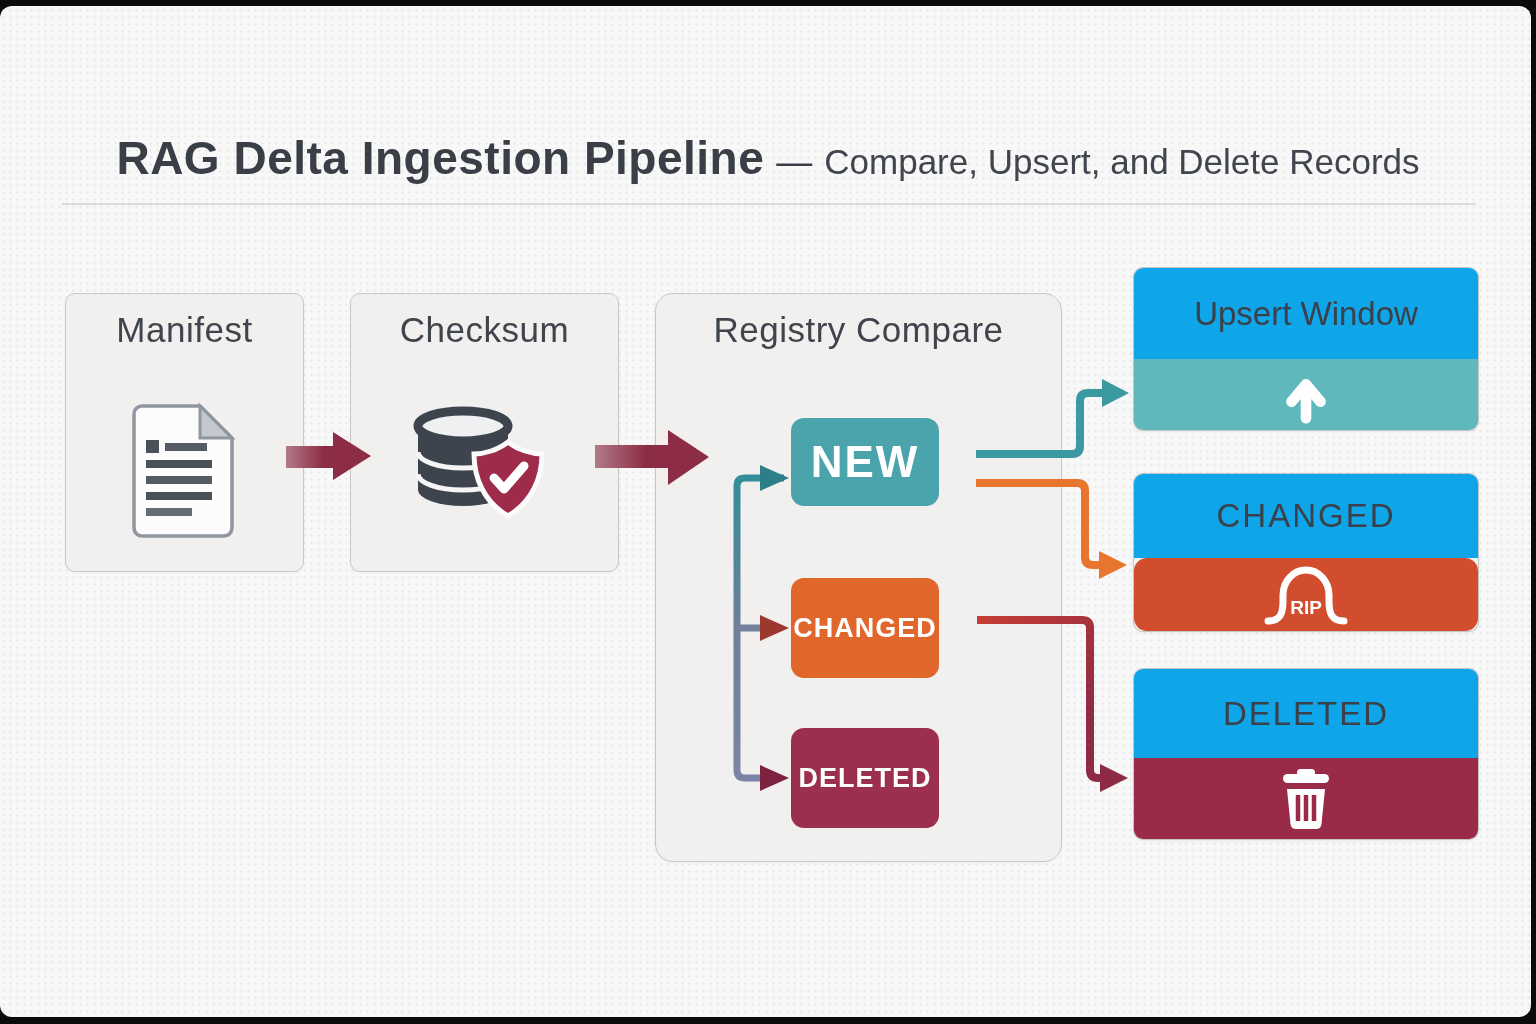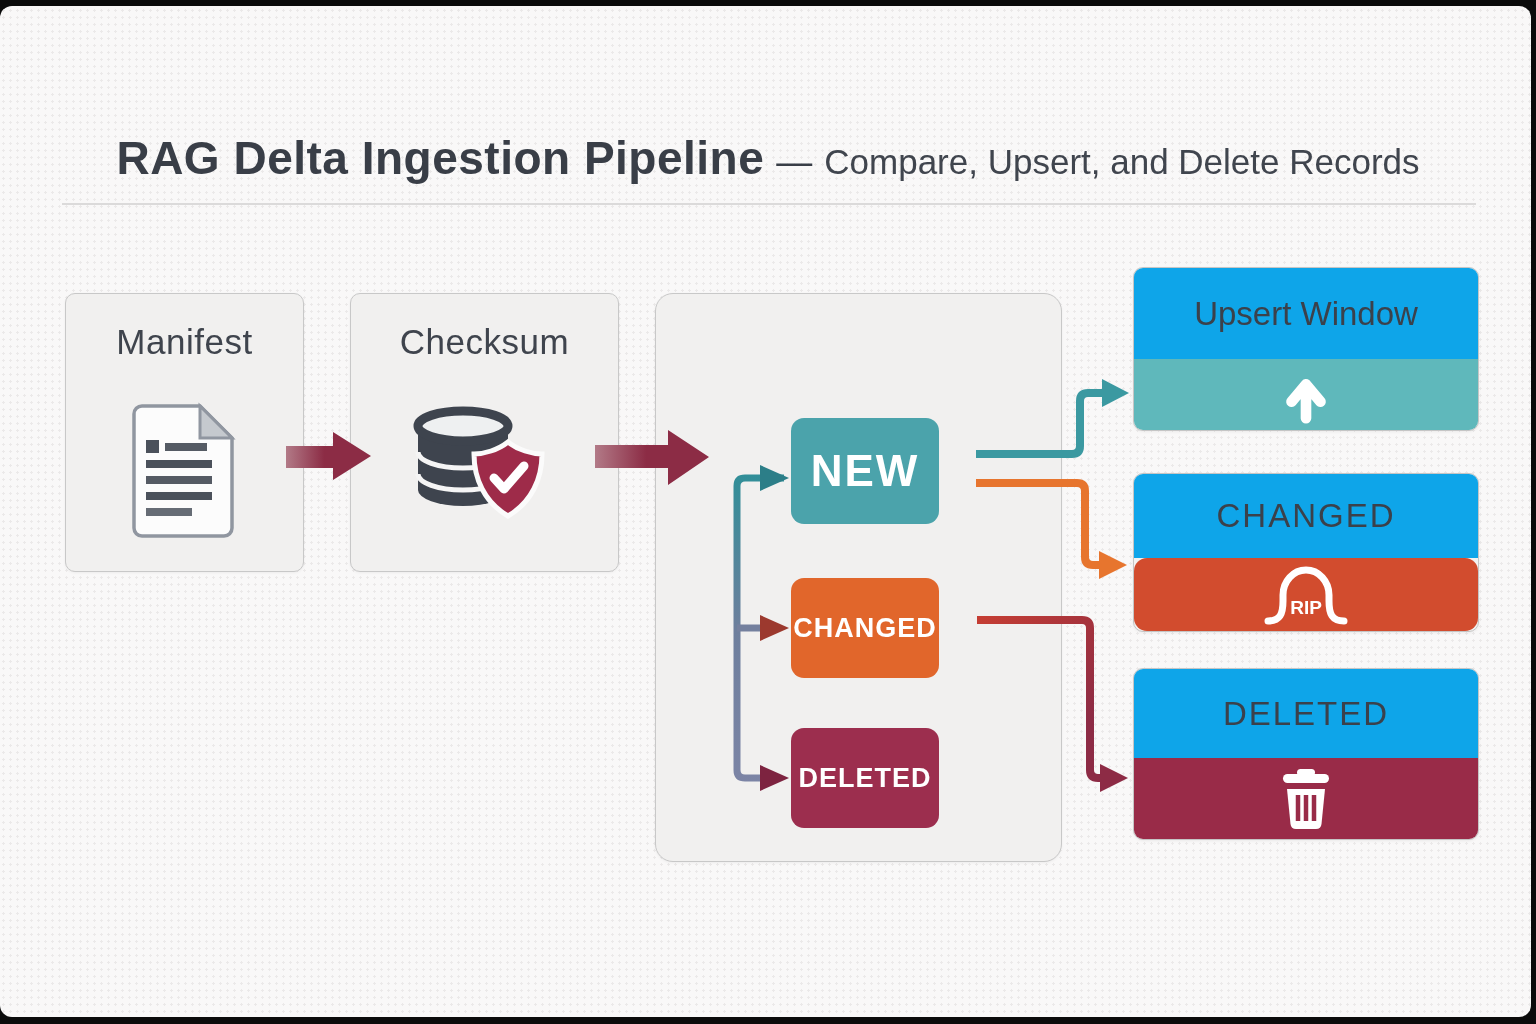--- a/index.html
+++ b/index.html
@@ -7,27 +7,27 @@
   .canvas{position:absolute;left:0;top:6px;right:5px;bottom:7px;background:#f9f8f8;border-radius:12px;overflow:hidden;}
   .content{position:absolute;left:0;top:-6px;width:1536px;height:1024px;
     background-image:radial-gradient(#ebe9e9 1px, transparent 1.3px);background-size:7px 7px;}
   .title-row{position:absolute;left:0;top:132px;width:1536px;text-align:center;color:#393e47;line-height:52px;white-space:nowrap;}
   .t-main{font-size:46px;font-weight:700;letter-spacing:.5px;}
   .t-dash{font-size:36px;font-weight:400;margin:0 12px;}
   .t-sub{font-size:35px;font-weight:400;color:#40454e;margin-top:11px;}
   .divider{position:absolute;left:62px;top:203px;width:1414px;height:2px;background:#dbdada;}
 
   .stage{position:absolute;background:#f1f0ef;border:1.6px solid #c8c8c8;border-radius:10px;box-shadow:0 1px 3px rgba(0,0,0,.05);}
-  .stage-label{display:block;text-align:center;margin-top:28px;font-size:35px;font-weight:400;color:#3f444d;letter-spacing:.5px;}
+  .stage-label{display:block;text-align:center;margin-top:16px;font-size:35px;font-weight:400;color:#3f444d;letter-spacing:.5px;}
   .st-manifest{left:65px;top:293px;width:237px;height:277px;}
   .st-checksum{left:350px;top:293px;width:267px;height:277px;}
   .st-registry{left:655px;top:293px;width:405px;height:567px;border-radius:18px;}
   .stage-icon{position:absolute;}
 
-  .chip{position:absolute;width:148px;height:106px;border-radius:13px;display:flex;align-items:center;justify-content:center;color:#fff;font-weight:700;}
+  .chip{position:absolute;width:148px;height:88px;border-radius:13px;display:flex;align-items:center;justify-content:center;color:#fff;font-weight:700;}
   .chip .tab{position:absolute;border-radius:7px;z-index:-1;}
   .chip .tab.l{left:-33px;top:50%;margin-top:-20px;width:44px;height:40px;}
   .chip .tab.r{right:-40px;top:50%;margin-top:-31px;width:52px;height:62px;border-radius:9px;}
   .chip-new{left:135px;top:124px;background:#4ba3ab;font-size:44px;letter-spacing:2px;}
   .chip-new .tab{background:#3f969e;}
   .chip-changed{left:135px;top:284px;height:100px;background:#e1662b;font-size:27px;letter-spacing:1px;}
   .chip-changed .tab{background:#d15b23;}
   .chip-deleted{left:135px;top:434px;height:100px;background:#9c2e4e;font-size:27px;letter-spacing:1px;}
   .chip-deleted .tab{background:#8d2845;}
 
@@ -77,20 +77,21 @@
       <path d="M12,22 V86 A45,16 0 0 0 102,86 V22 Z" fill="#3e444e"></path>
       <ellipse cx="57" cy="22" rx="45" ry="15" fill="#eef0f1" stroke="#3e444e" stroke-width="9"></ellipse>
       <path d="M12,48 A45,16 0 0 0 102,48" fill="none" stroke="#f5f5f5" stroke-width="5"></path>
       <path d="M12,70 A45,16 0 0 0 102,70" fill="none" stroke="#f5f5f5" stroke-width="5"></path>
       <path d="M102,38 C112,46 126,50 136,50 C136,74 126,98 102,112 C78,98 68,74 68,50 C78,50 92,46 102,38 Z" fill="#9e2b49" stroke="#fbfbfb" stroke-width="5"></path>
       <path d="M88,74 L98,85 L118,62" fill="none" stroke="#ffffff" stroke-width="9" stroke-linecap="round" stroke-linejoin="round"></path>
     </svg>
   </div>
 
   <div class="stage st-registry">
+    <span class="stage-label">Registry Compare</span>
 
     <div class="chip chip-new">
       <div class="tab l"></div>
       <div class="tab r"></div>
       <span>NEW</span>
     </div>
     <div class="chip chip-changed">
       <div class="tab l"></div>
       <div class="tab r"></div>
       <span>CHANGED</span>

